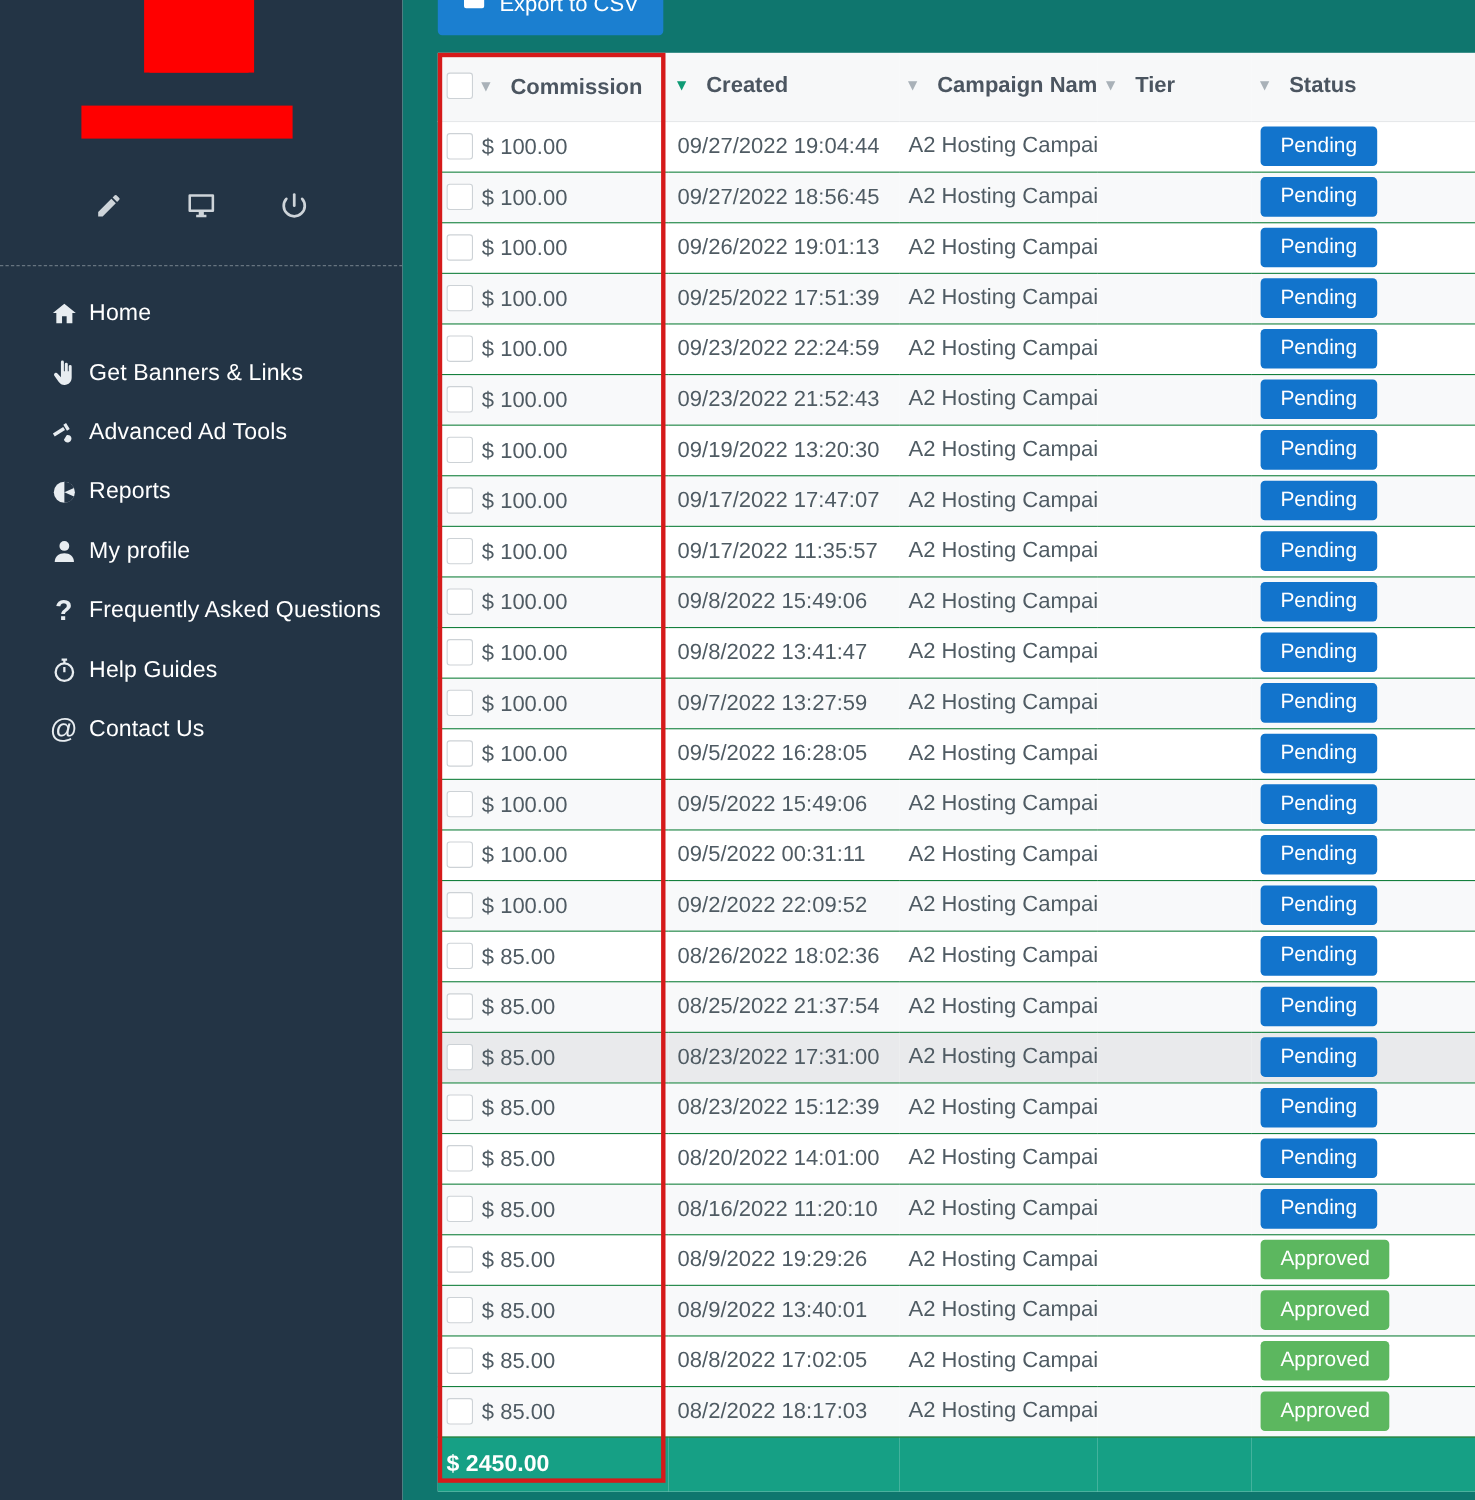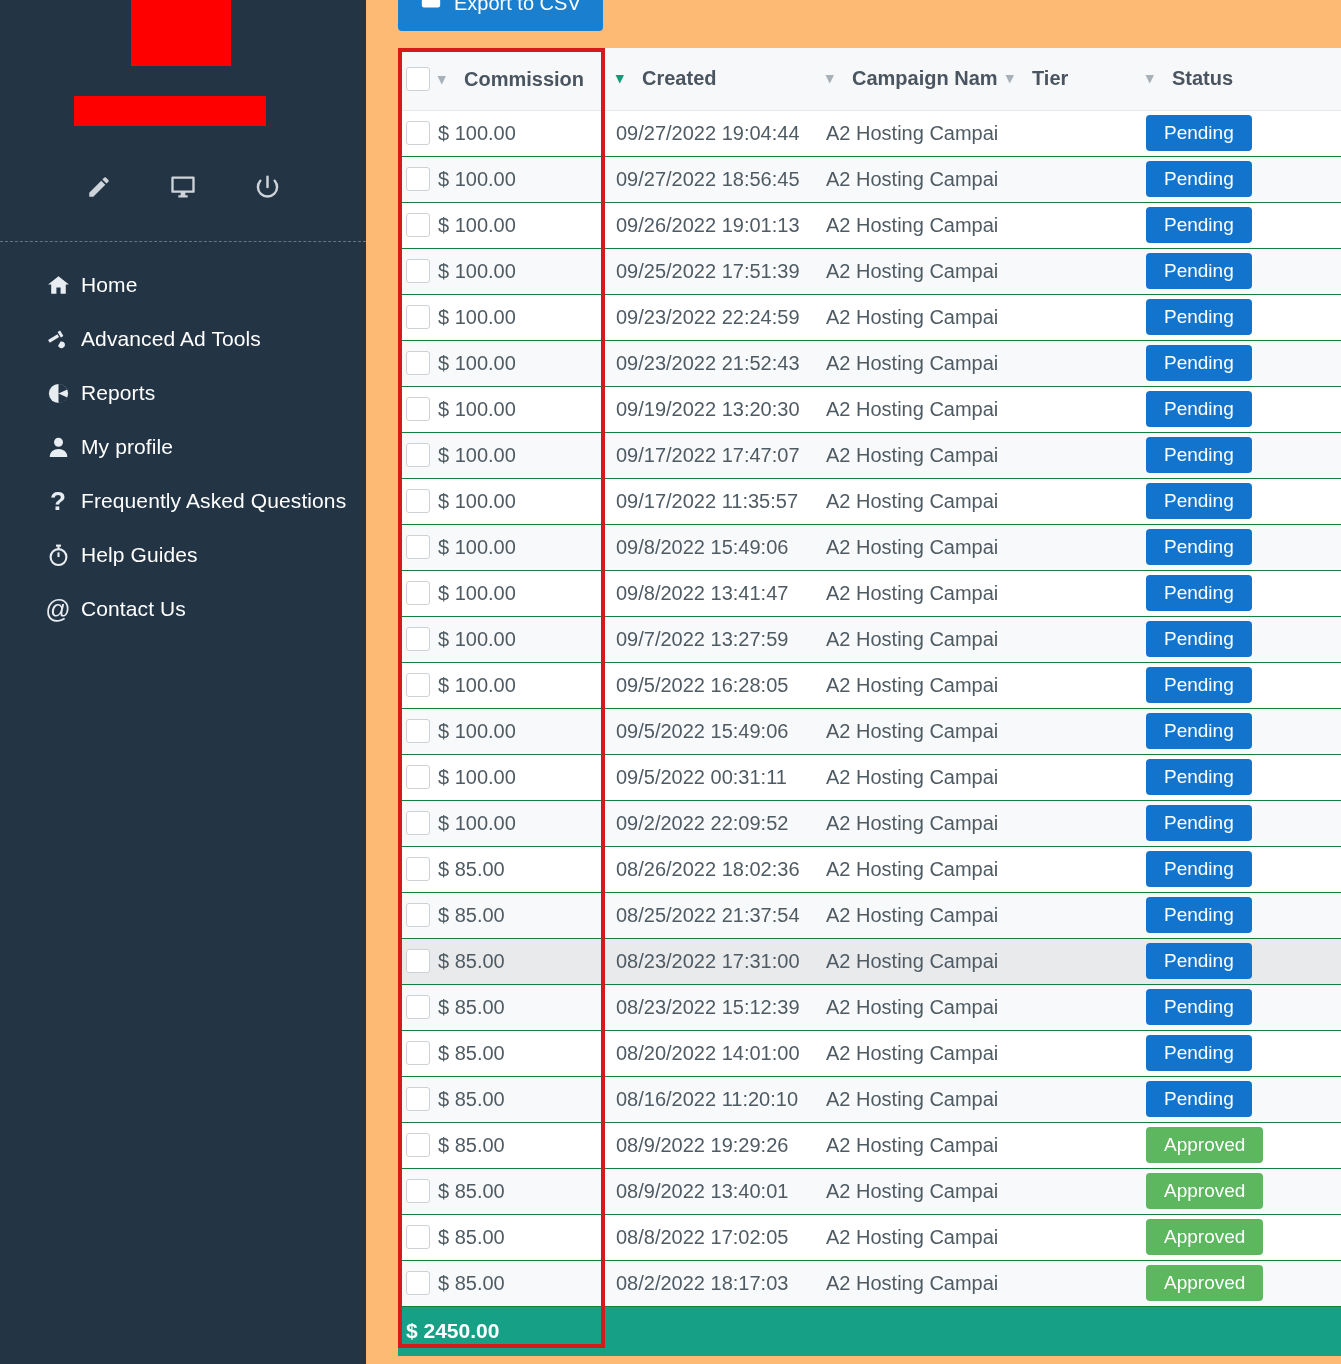--- a/index.html
+++ b/index.html
@@ -62,21 +62,21 @@
   .nav-item.active { background: #2dbc97; }
   .nav-item.active .highlight-box {
     position: absolute; left: 1px; top: 1px; right: 1px; bottom: 1px;
     border: 4px solid #d51a1a; pointer-events: none;
   }
 
   
   #main {
     position: absolute; left: 366px; top: 0;
     width: 975px; height: 1364px;
-    background: #fdba74;
+    background: #0f766e;
   }
   #exportbar { position: absolute; left: 32px; top: -24px; }
   #export-btn {
     display: inline-flex; align-items: center; gap: 12px;
     background: #1b7fd0; color: #fff; border: none;
     font-size: 20px; font-family: "Liberation Sans", sans-serif;
     padding: 14px 22px; border-radius: 4px; cursor: pointer;
     white-space: nowrap;
   }
 
@@ -189,20 +189,29 @@
             <svg width="25" height="25" viewBox="0 0 24 24" fill="currentColor">
               <path d="M12 3L2 11h3v9h5v-6h4v6h5v-9h3L12 3z"></path>
             </svg>
           </span>
           <span class="nav-label">Home</span>
           <span class="nav-caret"></span>
         </div>
         <div class="nav-item">
           <span class="nav-ico">
             <svg width="25" height="25" viewBox="0 0 24 24" fill="currentColor">
+              <path d="M9 2a1.3 1.3 0 012.6 0v8h.8V4a1.3 1.3 0 012.6 0v6h.8V6a1.3 1.3 0 012.6 0v9.5c0 3.6-2.6 6.5-6.2 6.5-2.3 0-4-1-5.2-2.8L3.3 14c-.6-.9-.3-1.9.6-2.4.8-.4 1.7-.2 2.3.6L9 15.4V2z"></path>
+            </svg>
+          </span>
+          <span class="nav-label">Get Banners &amp; Links</span>
+          <span class="nav-caret"></span>
+        </div>
+        <div class="nav-item">
+          <span class="nav-ico">
+            <svg width="25" height="25" viewBox="0 0 24 24" fill="currentColor">
               <path d="M2 12.5l9-5.5 1.6 2.6-9 5.5L2 12.5z"></path>
               <path d="M13.5 3.4l3.2 5.2-2.4 1.5-3.2-5.2 2.4-1.5z"></path>
               <path d="M14 14c1.7-.5 3.4.3 4 1.9.7 1.8-.3 3.7-2.1 4.3-1.8.6-3.7-.4-4.3-2.1L14 14z"></path>
             </svg>
           </span>
           <span class="nav-label">Advanced Ad Tools</span>
           <span class="nav-caret">‹</span>
         </div>
         <div class="nav-item">
           <span class="nav-ico">

